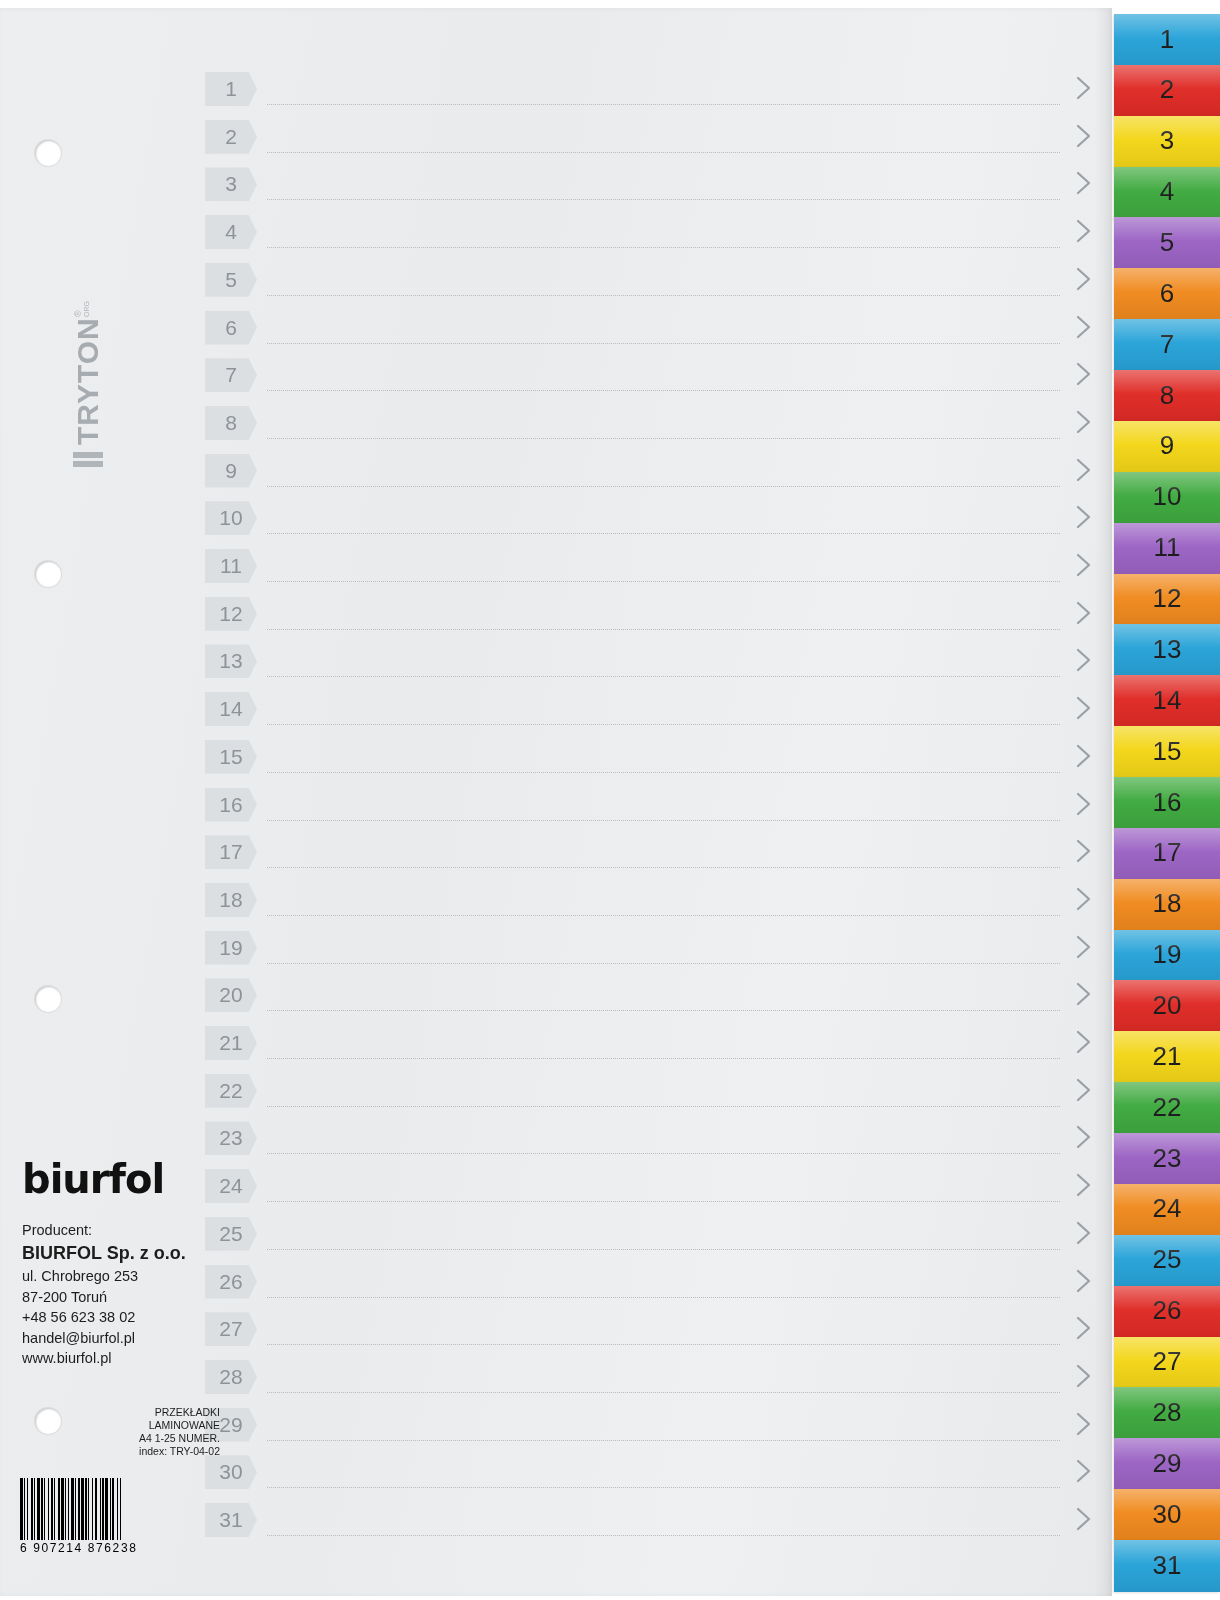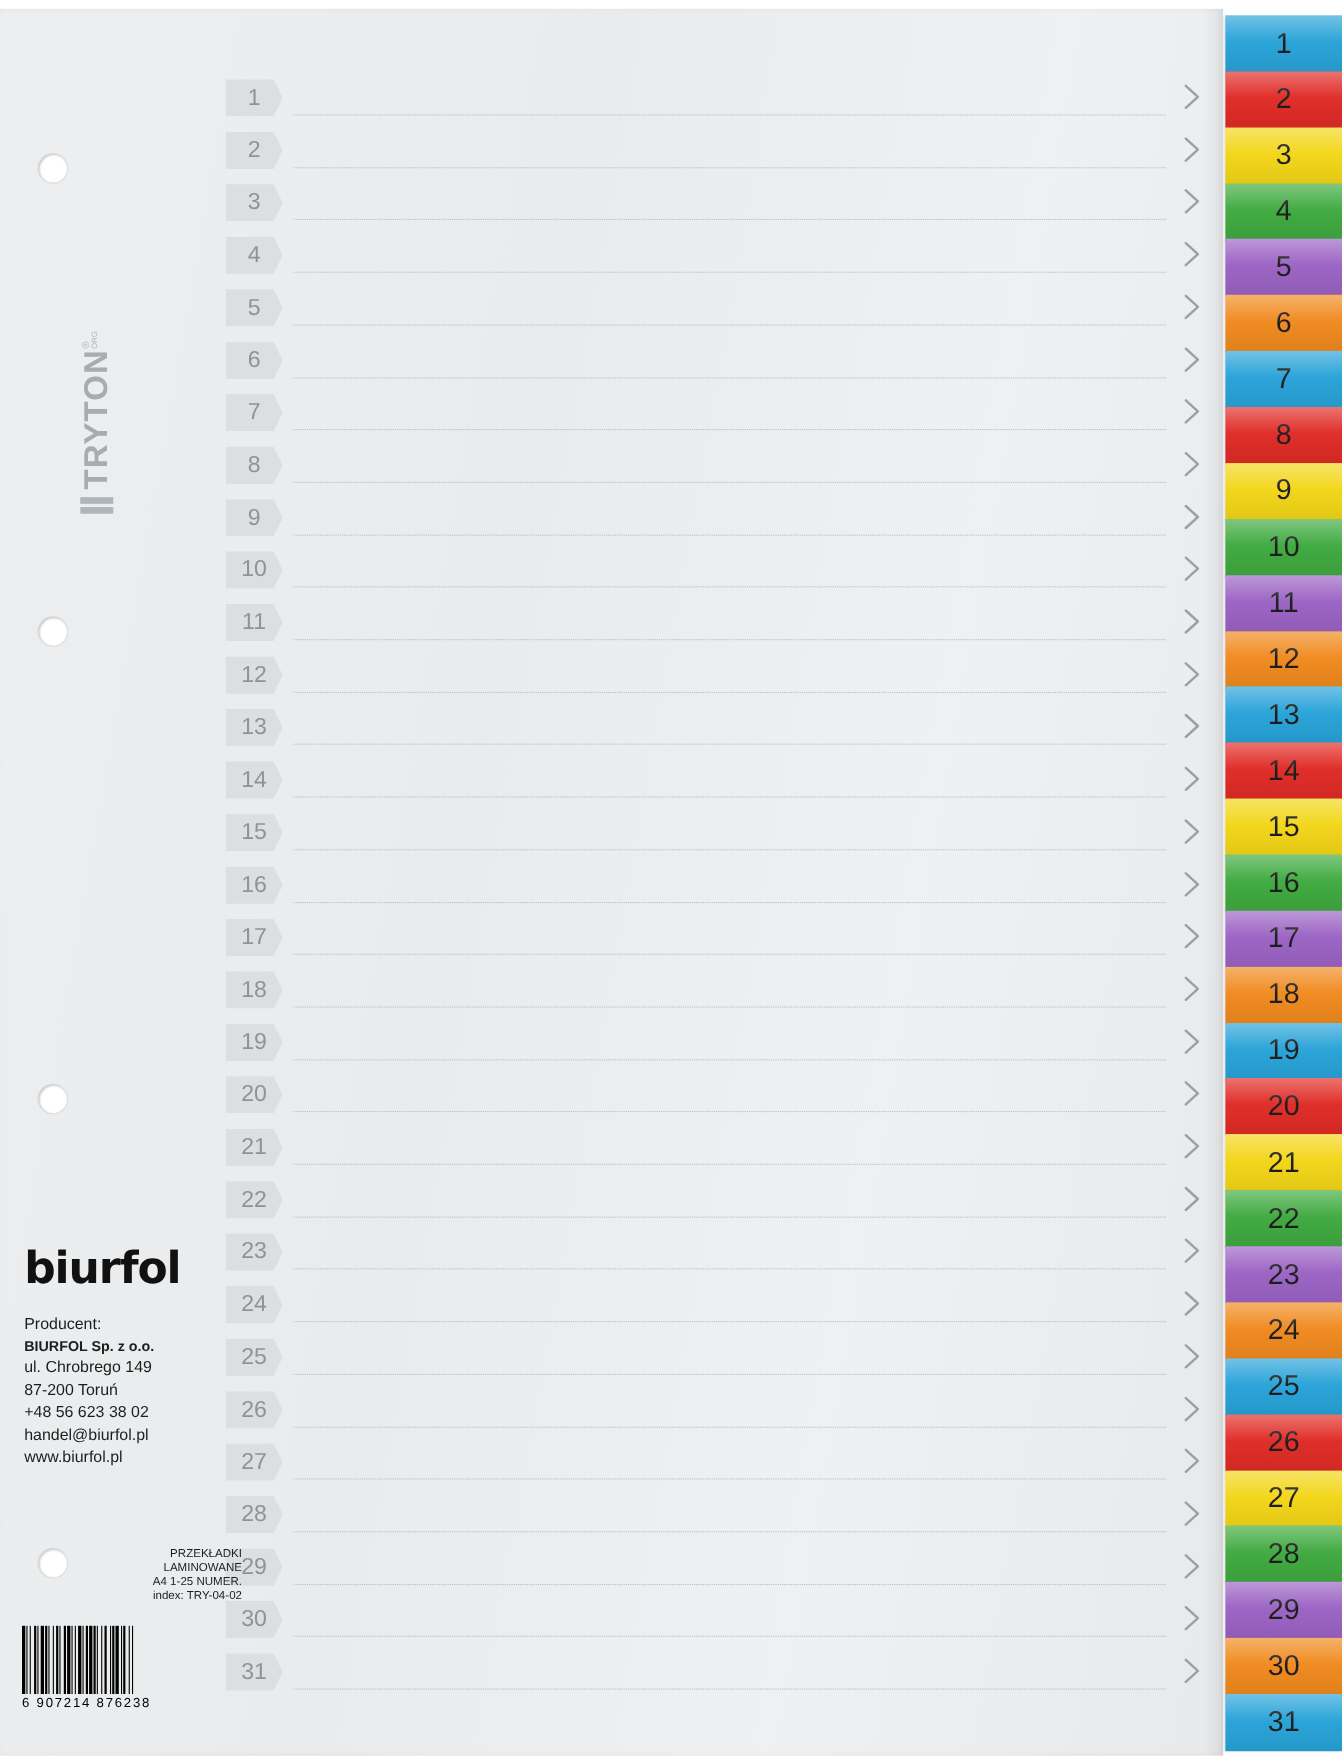--- a/index.html
+++ b/index.html
@@ -145,38 +145,38 @@
     width: 22px;
     height: 28px;
     color: #9aa0a6;
   }
   .chev svg { display: block; }
 
   
   #brand {
     position: absolute;
     left: 22px;
-    top: 1122px;
+    top: 1148px;
     width: 230px;
     color: #1a1a1a;
   }
   #brand-name {
     font-family: "DejaVu Sans", sans-serif;
     font-size: 40px;
     font-weight: bold;
     letter-spacing: -1px;
     color: #111111;
   }
   #brand-lines {
     margin-top: 18px;
     font-size: 14.5px;
     line-height: 1.42;
     color: #1d1d1d;
   }
-  #brand-lines .b { font-weight: bold; font-size: 13px; }
+  #brand-lines .b { font-weight: bold; font-size: 18px; }
 
   
   #prodcode {
     position: absolute;
     left: 100px;
     top: 1398px;
     width: 120px;
     text-align: right;
     font-size: 10.5px;
     line-height: 1.25;
@@ -604,21 +604,21 @@
             </svg>
           </div>
         </div>
       </div>
 
     <div id="brand">
       <div id="brand-name">biurfol</div>
       <div id="brand-lines">
         <div>Producent:</div>
         <div class="b">BIURFOL Sp. z o.o.</div>
-        <div>ul. Chrobrego 149</div>
+        <div>ul. Chrobrego 253</div>
         <div>87-200 Toruń</div>
         <div>+48 56 623 38 02</div>
         <div>handel@biurfol.pl</div>
         <div>www.biurfol.pl</div>
       </div>
     </div>
 
     <div id="prodcode">
       <div>PRZEKŁADKI</div>
       <div>LAMINOWANE</div>

